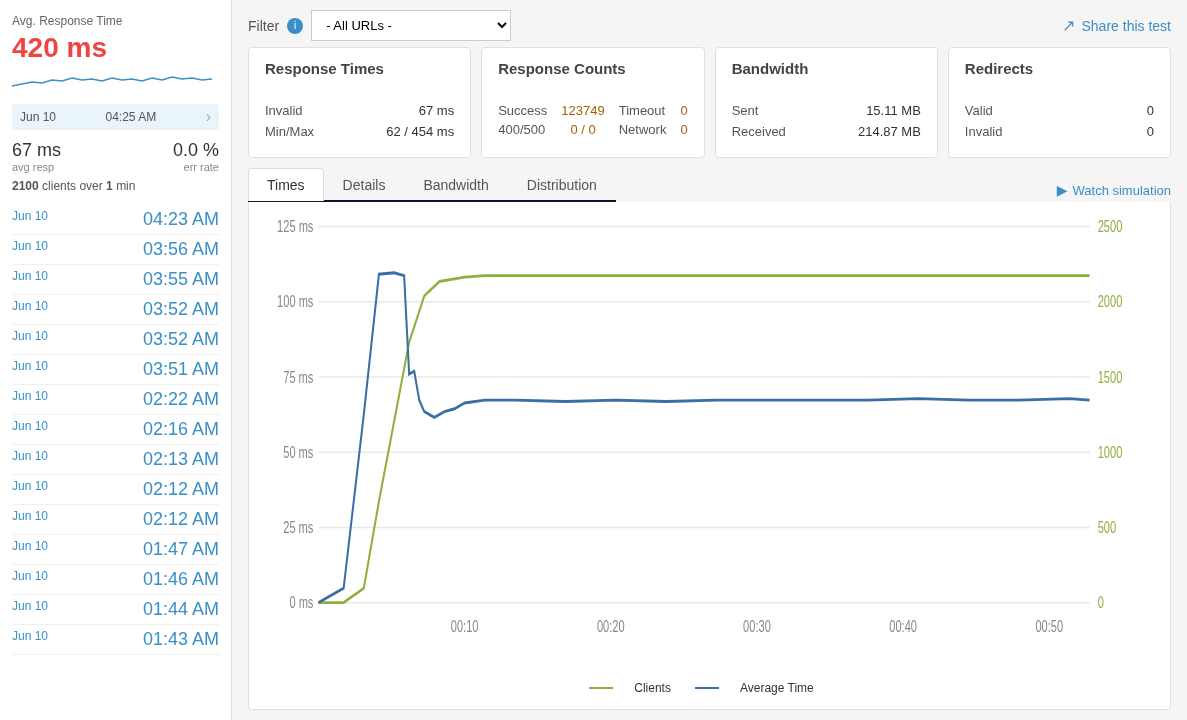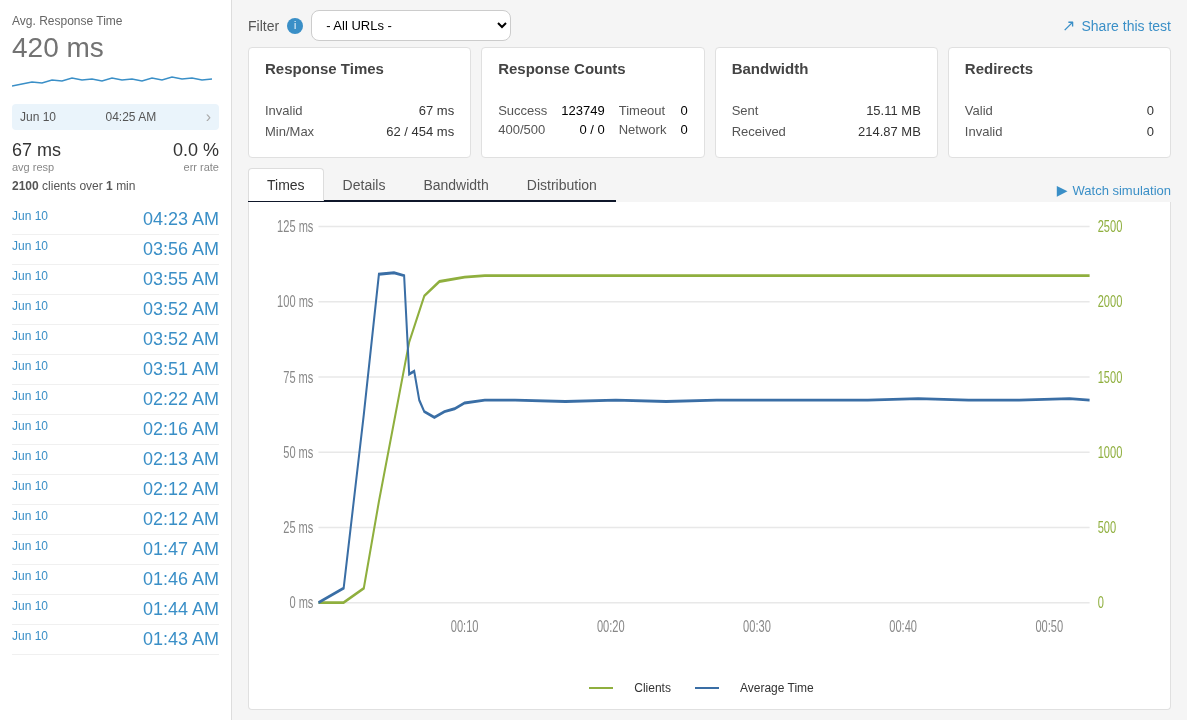--- a/index.html
+++ b/index.html
@@ -20,22 +20,22 @@
       font-weight: bold;
       margin-bottom: 2px;
     }
     .sidebar-subtitle {
       font-size: 12px;
       color: #666;
       margin-bottom: 4px;
     }
     .sidebar-big-value {
       font-size: 28px;
-      color: #737373;
-      font-weight: 400;
+      color: #ef4444;
+      font-weight: 700;
       margin-bottom: 2px;
     }
     .sidebar-sparkline {
       height: 28px;
       margin-bottom: 10px;
     }
     .sidebar-datetime {
       display: flex;
       justify-content: space-between;
       align-items: center;
@@ -87,21 +87,21 @@
       justify-content: space-between;
       padding: 10px 16px 6px 16px;
       background: #f5f5f5;
     }
     .filter-area { display: flex; align-items: center; gap: 8px; }
     .filter-label { font-size: 14px; color: #555; }
     .filter-info { display: inline-block; width: 16px; height: 16px; background: #3a8fc7; color: white; border-radius: 50%; text-align: center; line-height: 16px; font-size: 10px; cursor: pointer; }
     .filter-select {
       padding: 6px 28px 6px 10px;
       border: 1px solid #ccc;
-      border-radius: 8px;
+      border-radius: 0;
       background: white;
       font-size: 13px;
       min-width: 200px;
       appearance: auto;
       cursor: pointer;
     }
     .share-link { display: flex; align-items: center; gap: 6px; color: #3a8fc7; cursor: pointer; font-size: 14px; text-decoration: none; }
     .share-icon { font-size: 16px; }
 
     
@@ -116,21 +116,21 @@
       border-radius: 4px;
       padding: 12px 16px;
       flex: 1;
     }
     .stat-card-title { font-size: 15px; font-weight: bold; color: #444; margin-bottom: 26px; }
     .stat-row { display: flex; justify-content: space-between; margin-bottom: 6px; font-size: 13px; }
     .stat-row-label { color: #555; }
     .stat-row-value { color: #333; font-weight: 500; }
     .stat-grid { display: grid; grid-template-columns: auto auto auto auto; gap: 4px 14px; font-size: 13px; }
     .stat-grid-label { color: #555; }
-    .stat-grid-value { color: #000000; font-weight: 500; text-align: right; }
+    .stat-grid-value { color: #a16207; font-weight: 500; text-align: center; }
     .tabs {
       display: flex;
       border-bottom: 2px solid #0f172a;
       gap: 0;
     }
     .tab {
       padding: 8px 18px;
       cursor: pointer;
       font-size: 14px;
       color: #555;

